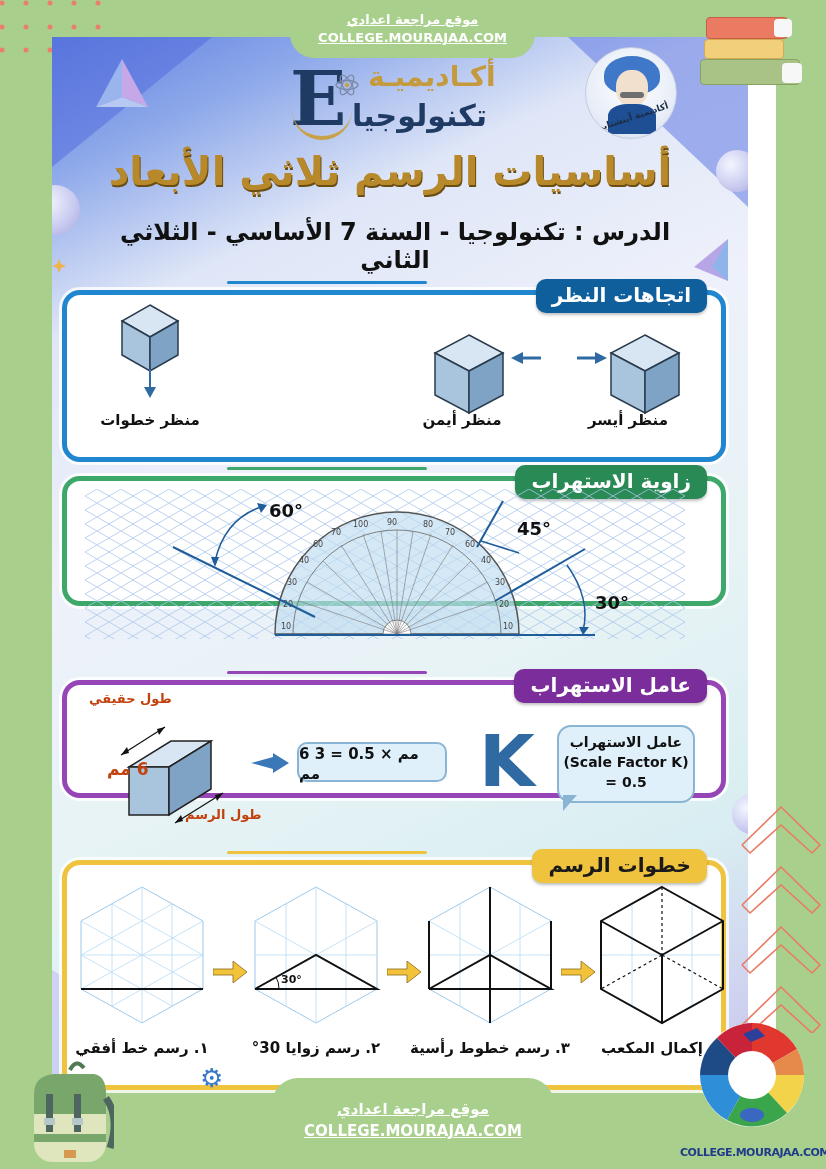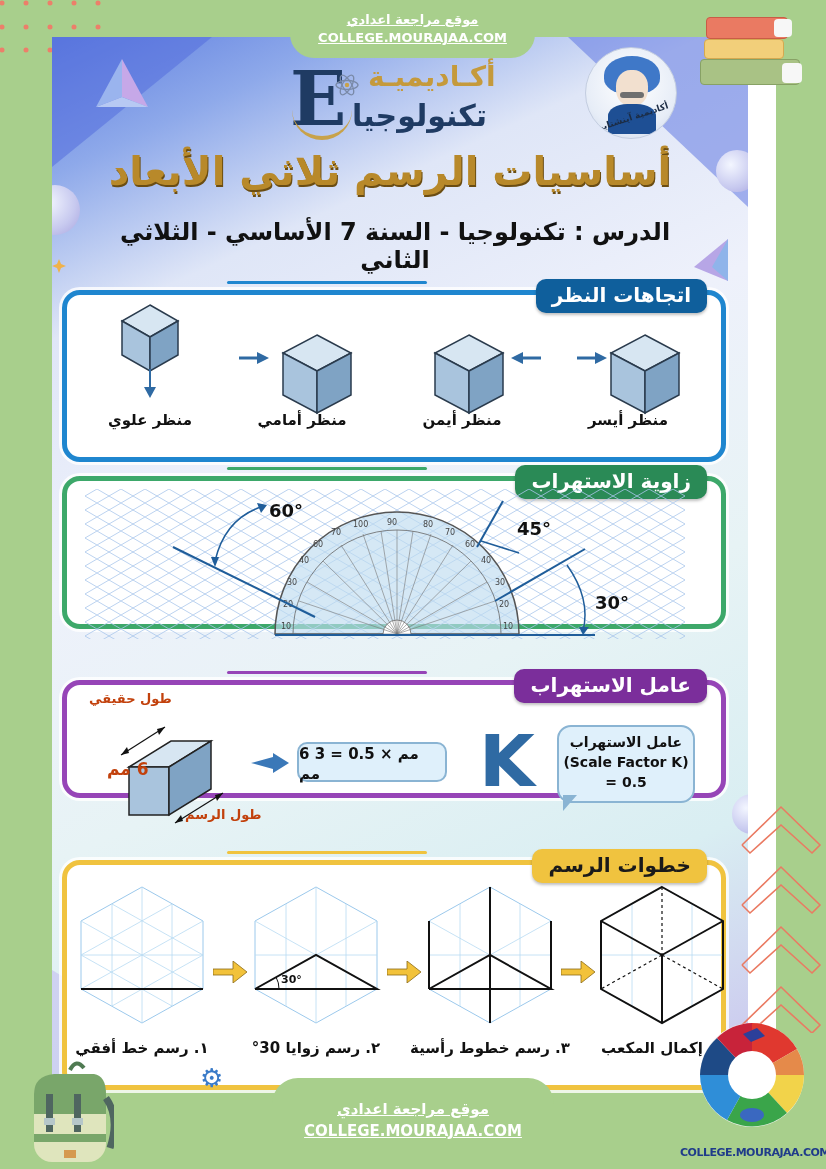--- a/index.html
+++ b/index.html
@@ -75,21 +75,21 @@
   }
   .section-tab {
     position: absolute; top: -16px; right: 14px; padding: 4px 16px 6px;
     border-radius: 10px; color: #fff; font-size: 20px; font-weight: bold; direction: rtl;
     box-shadow: 0 2px 3px rgba(0,0,0,0.25);
   }
   .deco-line { position:absolute; height:3px; border-radius:2px; }
 
   .s1 { top: 290px; height: 172px; border-color: #1f86cf; }
   .s1 .section-tab { background: #0f5f9c; }
-  .s2 { top: 476px; height: 153px; border-color: #3da86a; }
+  .s2 { top: 476px; height: 130px; border-color: #3da86a; }
   .s2 .section-tab { background: #2a8a56; }
   .s3 { top: 680px; height: 118px; border-color: #9645b7; }
   .s3 .section-tab { background: #7b2e9b; }
   .s4 { top: 860px; height: 230px; border-color: #f0c33f; }
   .s4 .section-tab { background: #f0c33f; color: #1a1a1a; }
   .view-item { position:absolute; top:8px; width:130px; height:130px; }
   .view-label { position:absolute; bottom:4px; left:0; width:100%; text-align:center; font-size:15px; font-weight:bold; color:#111; direction: rtl; }
 
   .scale-text { font-weight:bold; color:#c2410c; direction: rtl; }
   .eq-box {
@@ -206,35 +206,23 @@
   <div class="view-item" style="left:18px;">
     <svg style="position:absolute;left:34px;top:0;width:62px;height:70px;" viewBox="0 0 62 70">
       <polygon points="31,2 59,18 31,34 3,18" fill="#d7e6f2" stroke="#2a3b4d" stroke-width="1.5"></polygon>
       <polygon points="3,18 31,34 31,68 3,52" fill="#a9c4dd" stroke="#2a3b4d" stroke-width="1.5"></polygon>
       <polygon points="59,18 31,34 31,68 59,52" fill="#7fa3c4" stroke="#2a3b4d" stroke-width="1.5"></polygon>
     </svg>
     <svg style="position:absolute;left:57px;top:66px;width:16px;height:30px;" viewBox="0 0 16 30">
       <line x1="8" y1="0" x2="8" y2="22" stroke="#2f6aa3" stroke-width="2"></line>
       <polygon points="2,18 14,18 8,29" fill="#2f6aa3"></polygon>
     </svg>
-    <div class="view-label">منظر علوي</div>
-  </div>
-
-  <div class="view-item" style="left:170px;">
-    <svg style="position:absolute;left:2px;top:48px;width:32px;height:14px;" viewBox="0 0 32 14">
-      <line x1="0" y1="7" x2="22" y2="7" stroke="#2f6aa3" stroke-width="3"></line>
-      <polygon points="18,1 30,7 18,13" fill="#2f6aa3"></polygon>
-    </svg>
-    <svg style="position:absolute;left:44px;top:30px;width:72px;height:82px;" viewBox="0 0 72 82">
-      <polygon points="36,2 70,20 36,38 2,20" fill="#d7e6f2" stroke="#2a3b4d" stroke-width="1.5"></polygon>
-      <polygon points="2,20 36,38 36,80 2,62" fill="#a9c4dd" stroke="#2a3b4d" stroke-width="1.5"></polygon>
-      <polygon points="70,20 36,38 36,80 70,62" fill="#7fa3c4" stroke="#2a3b4d" stroke-width="1.5"></polygon>
-    </svg>
-    <div class="view-label">منظر أمامي</div>
-  </div>
+    <div class="view-label">منظر خطوات</div>
+  </div>
+
 
   <div class="view-item" style="left:330px;">
     <svg style="position:absolute;left:36px;top:30px;width:72px;height:82px;" viewBox="0 0 72 82">
       <polygon points="36,2 70,20 36,38 2,20" fill="#d7e6f2" stroke="#2a3b4d" stroke-width="1.5"></polygon>
       <polygon points="2,20 36,38 36,80 2,62" fill="#a9c4dd" stroke="#2a3b4d" stroke-width="1.5"></polygon>
       <polygon points="70,20 36,38 36,80 70,62" fill="#7fa3c4" stroke="#2a3b4d" stroke-width="1.5"></polygon>
     </svg>
     <svg style="position:absolute;left:112px;top:48px;width:32px;height:14px;" viewBox="0 0 32 14">
       <line x1="10" y1="7" x2="32" y2="7" stroke="#2f6aa3" stroke-width="3"></line>
       <polygon points="14,1 2,7 14,13" fill="#2f6aa3"></polygon>

